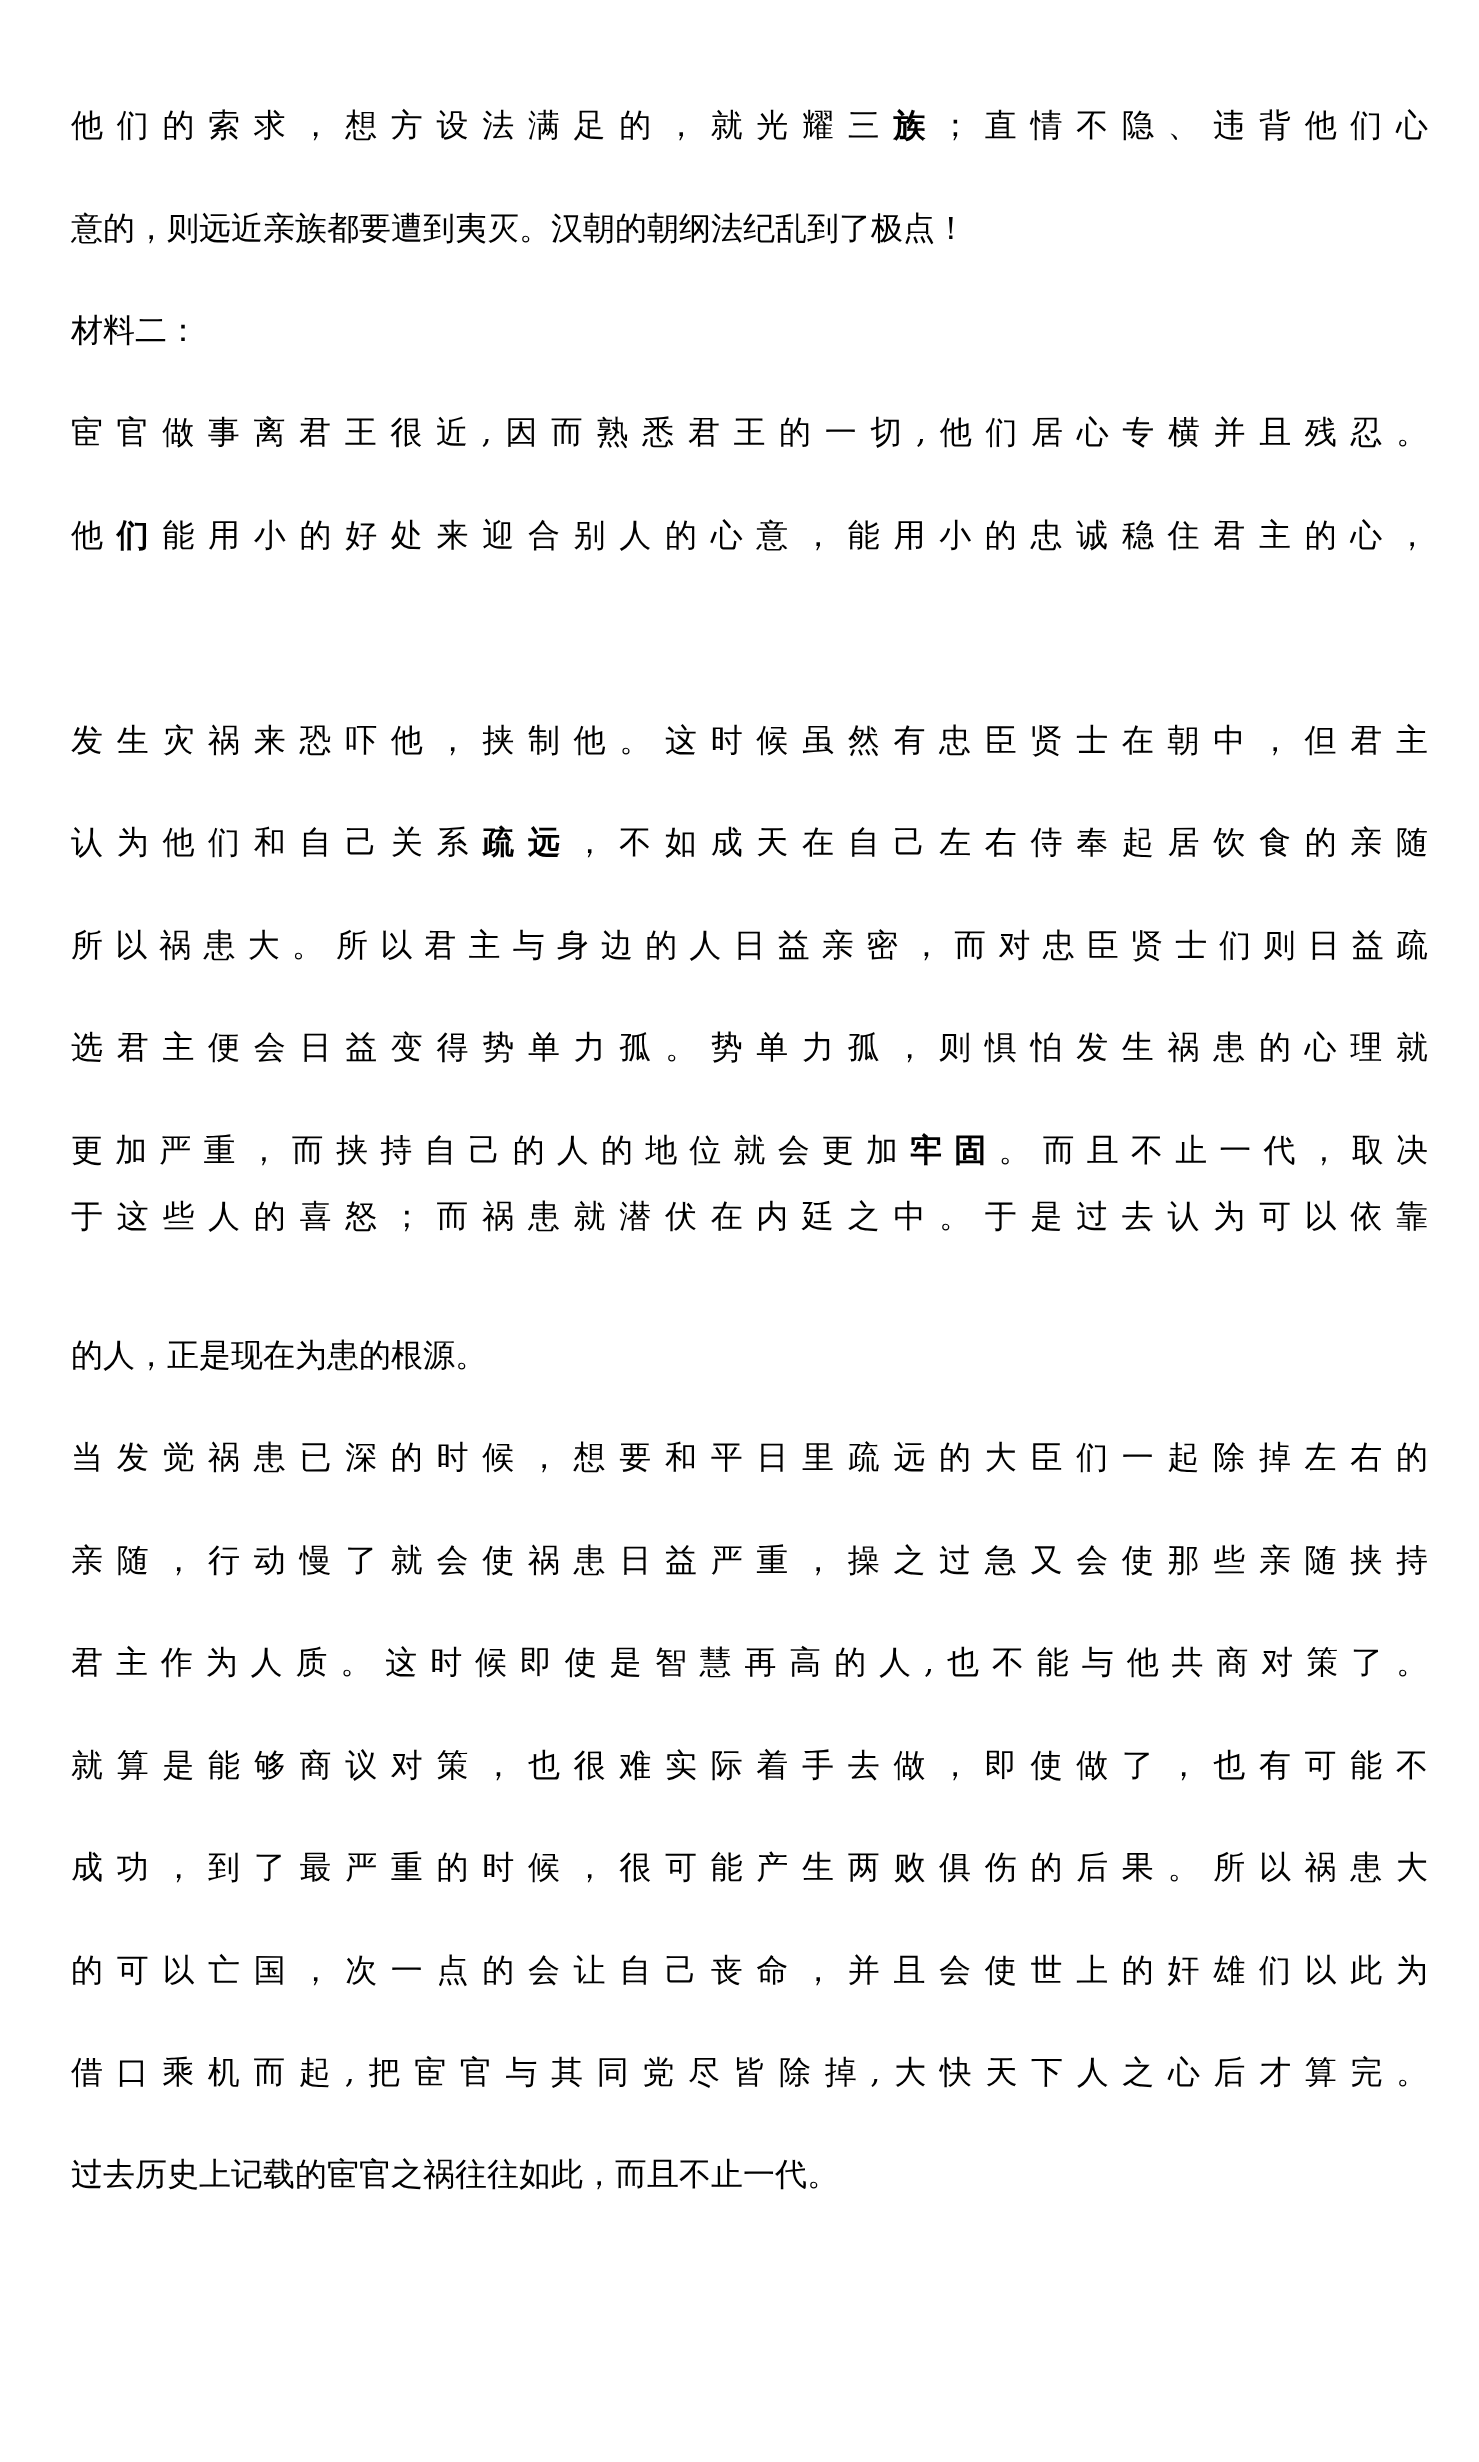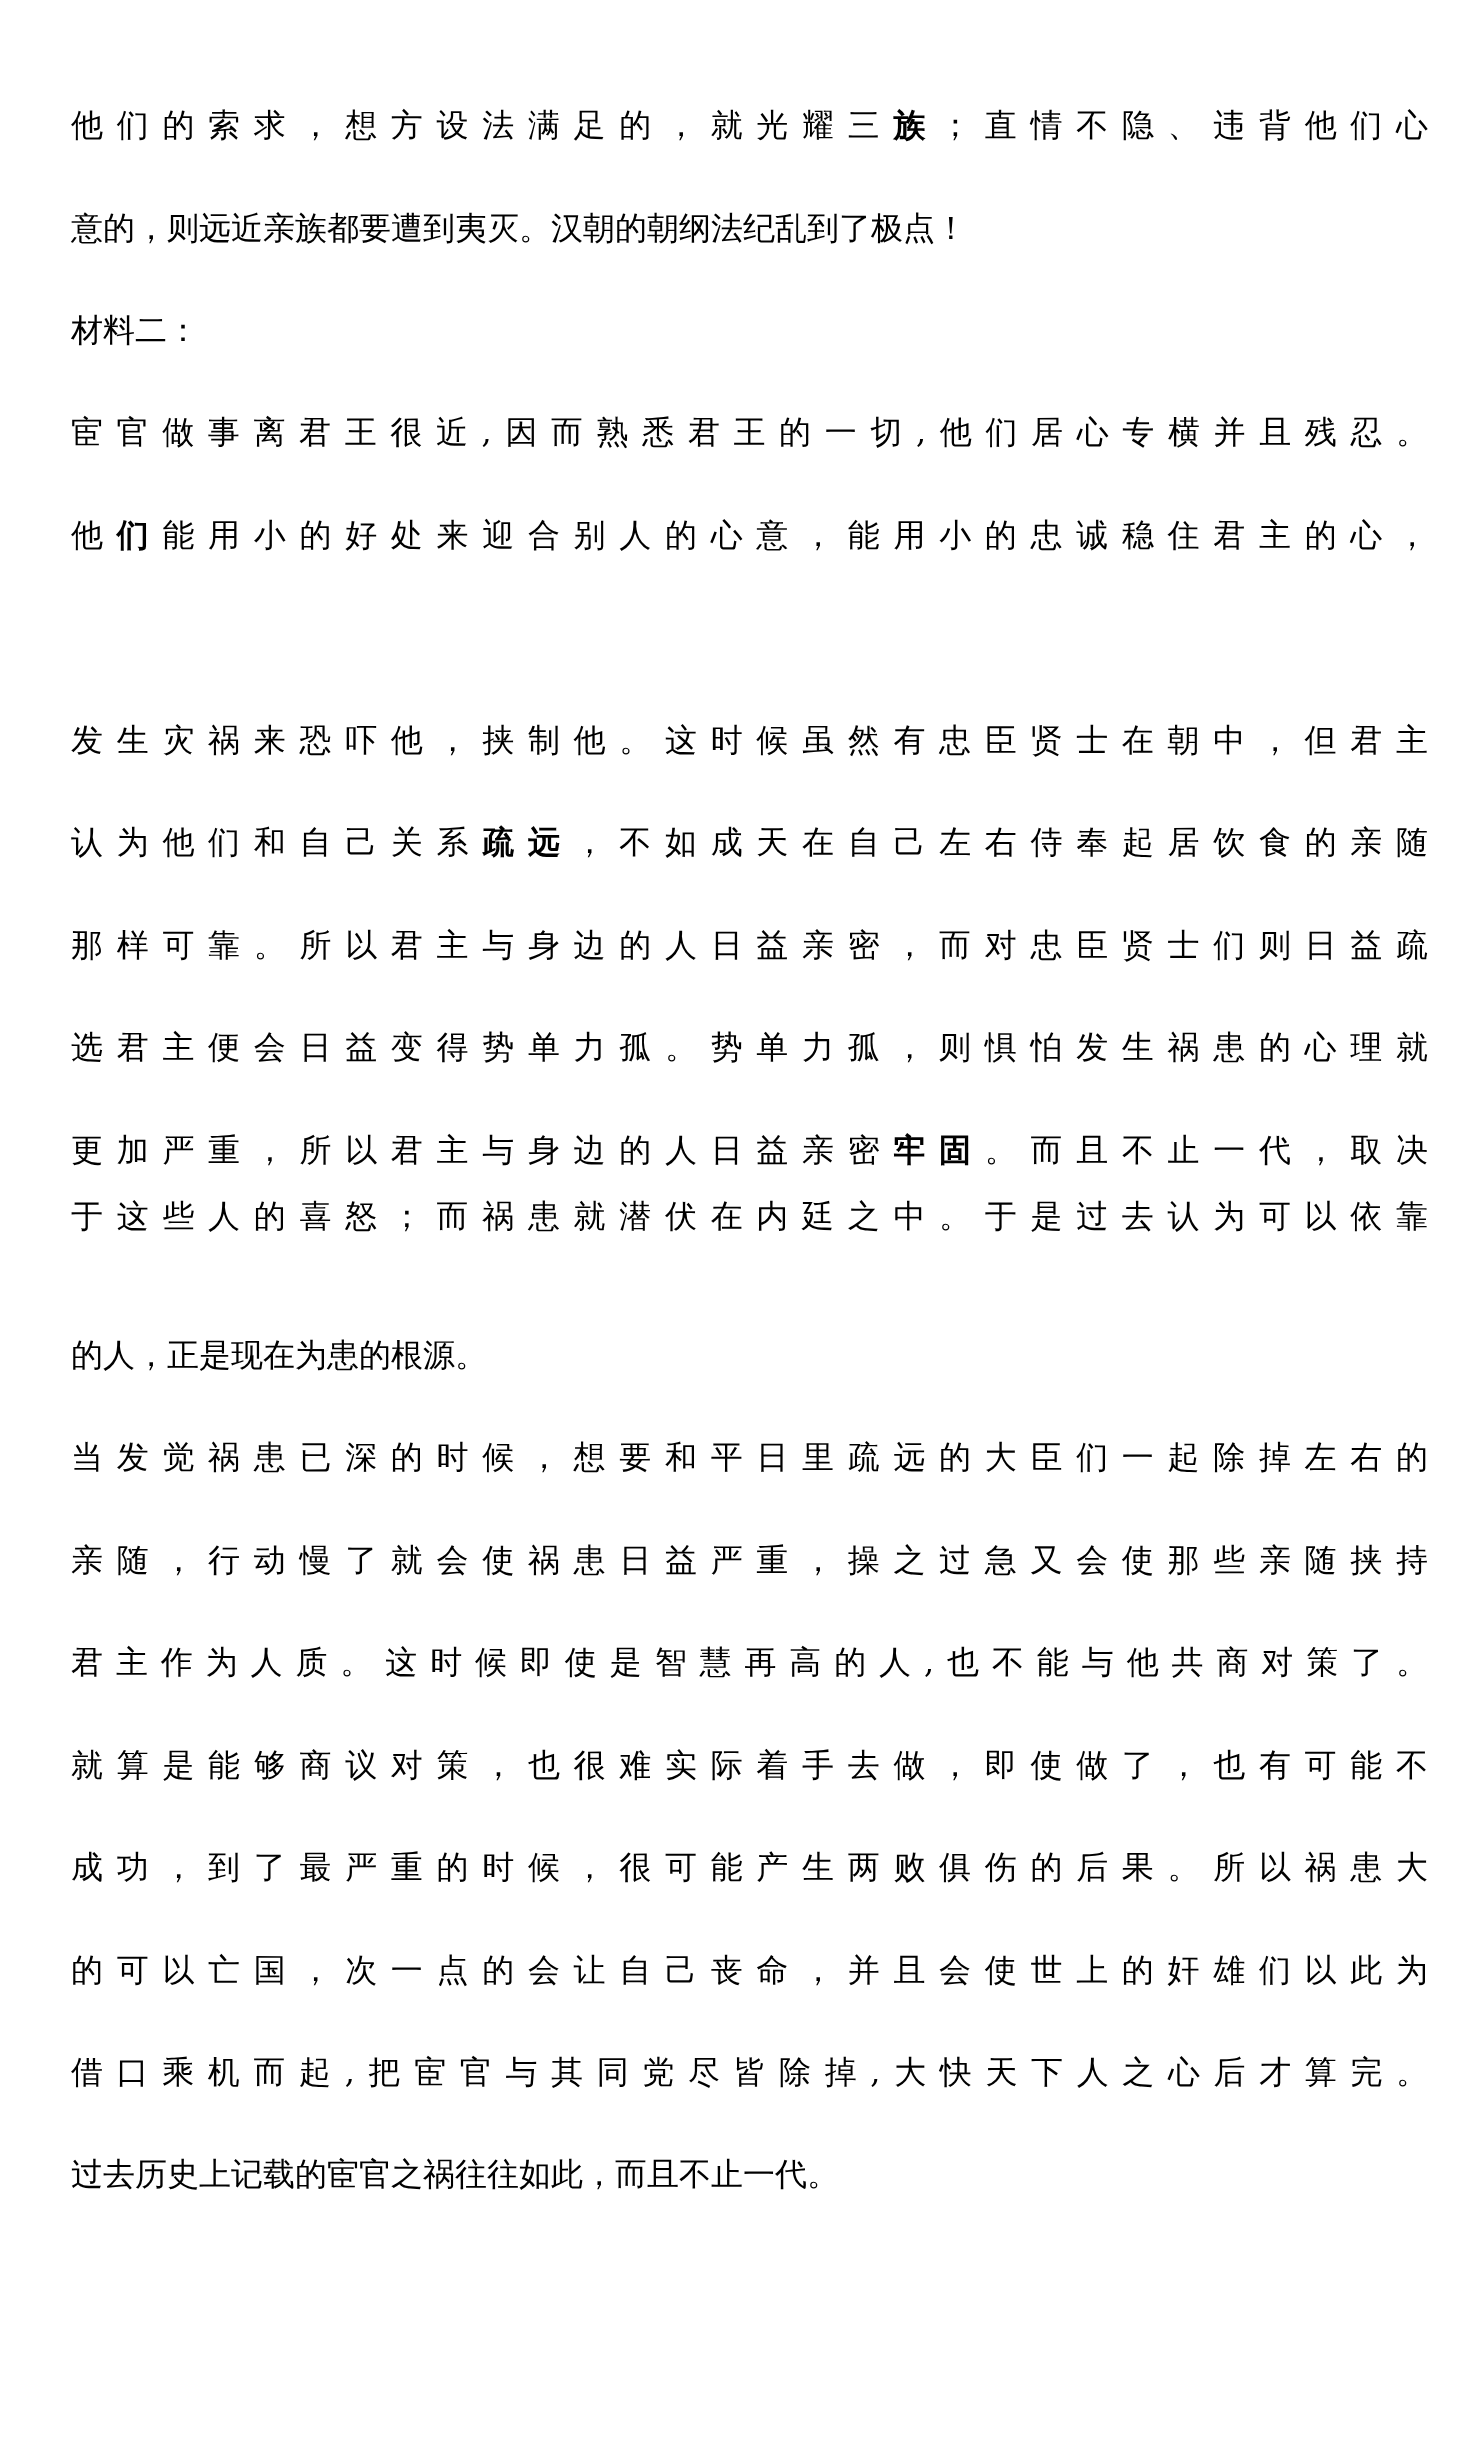--- a/index.html
+++ b/index.html
@@ -30,23 +30,23 @@
 
   <div class="line full" style="top:74px"><span class="seg">他们的索求，想方设法满足的，就光耀三</span><span class="seg sans">族</span><span class="seg">；直情不隐、违背他们心</span></div>
   <div class="line" style="top:177px"><span class="seg">意的，则远近亲族都要遭到夷灭。汉朝的朝纲法纪乱到了极点！</span></div>
 
   <div class="line" style="top:279px"><span class="seg">材料二：</span></div>
 
   <div class="line full" style="top:381px"><span class="seg">宦官做事离君王很近,因而熟悉君王的一切,他们居心专横并且残忍。</span></div>
   <div class="line full" style="top:484px"><span class="seg">他</span><span class="seg sans">们</span><span class="seg">能用小的好处来迎合别人的心意，能用小的忠诚稳住君主的心，</span></div>
   <div class="line full" style="top:689px"><span class="seg">发生灾祸来恐吓他，挟制他。这时候虽然有忠臣贤士在朝中，但君主</span></div>
   <div class="line full" style="top:791px"><span class="seg">认为他们和自己关系</span><span class="seg sans">疏远</span><span class="seg">，不如成天在自己左右侍奉起居饮食的亲随</span></div>
-  <div class="line full" style="top:894px"><span class="seg">那样可靠。所以君主与身边的人日益亲密，而对忠臣贤士们则日益疏</span></div>
+  <div class="line full" style="top:894px"><span class="seg">所以祸患大。所以君主与身边的人日益亲密，而对忠臣贤士们则日益疏</span></div>
   <div class="line full" style="top:996px"><span class="seg">选君主便会日益变得势单力孤。势单力孤，则惧怕发生祸患的心理就</span></div>
-  <div class="line full" style="top:1099px"><span class="seg">更加严重，所以君主与身边的人日益亲密</span><span class="seg sans">牢固</span><span class="seg">。而且不止一代，取决</span></div>
+  <div class="line full" style="top:1099px"><span class="seg">更加严重，而挟持自己的人的地位就会更加</span><span class="seg sans">牢固</span><span class="seg">。而且不止一代，取决</span></div>
   <div class="line full" style="top:1165px"><span class="seg">于这些人的喜怒；而祸患就潜伏在内廷之中。于是过去认为可以依靠</span></div>
   <div class="line" style="top:1304px"><span class="seg">的人，正是现在为患的根源。</span></div>
 
   <div class="line full" style="top:1406px"><span class="seg">当发觉祸患已深的时候，想要和平日里疏远的大臣们一起除掉左右的</span></div>
   <div class="line full" style="top:1509px"><span class="seg">亲随，行动慢了就会使祸患日益严重，操之过急又会使那些亲随挟持</span></div>
   <div class="line full" style="top:1611px"><span class="seg">君主作为人质。这时候即使是智慧再高的人,也不能与他共商对策了。</span></div>
   <div class="line full" style="top:1714px"><span class="seg">就算是能够商议对策，也很难实际着手去做，即使做了，也有可能不</span></div>
   <div class="line full" style="top:1816px"><span class="seg">成功，到了最严重的时候，很可能产生两败俱伤的后果。所以祸患大</span></div>
   <div class="line full" style="top:1919px"><span class="seg">的可以亡国，次一点的会让自己丧命，并且会使世上的奸雄们以此为</span></div>
   <div class="line full" style="top:2021px"><span class="seg">借口乘机而起,把宦官与其同党尽皆除掉,大快天下人之心后才算完。</span></div>

